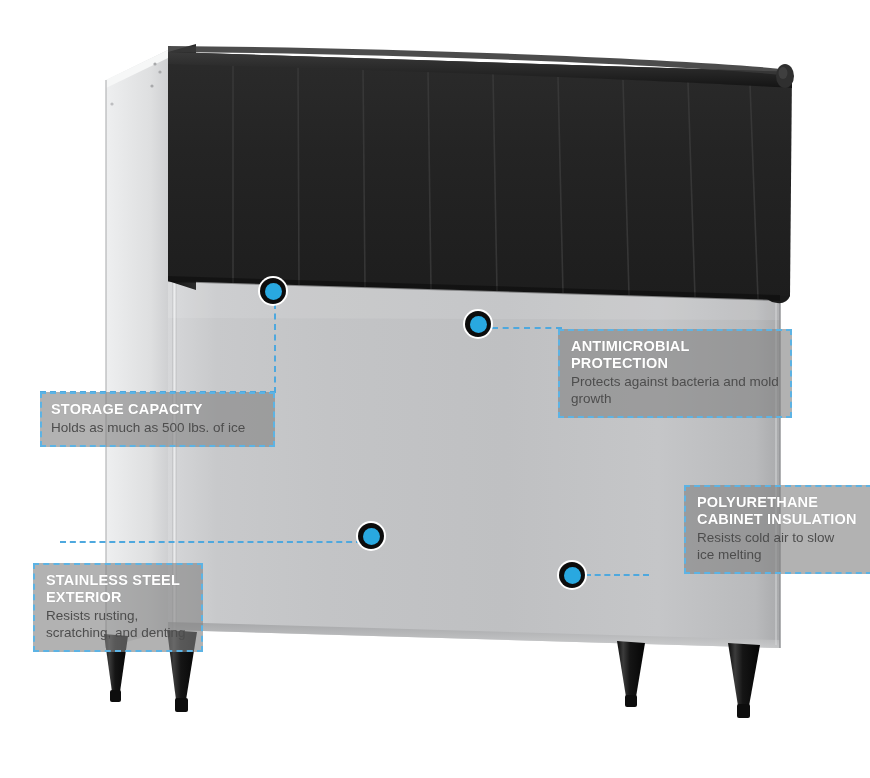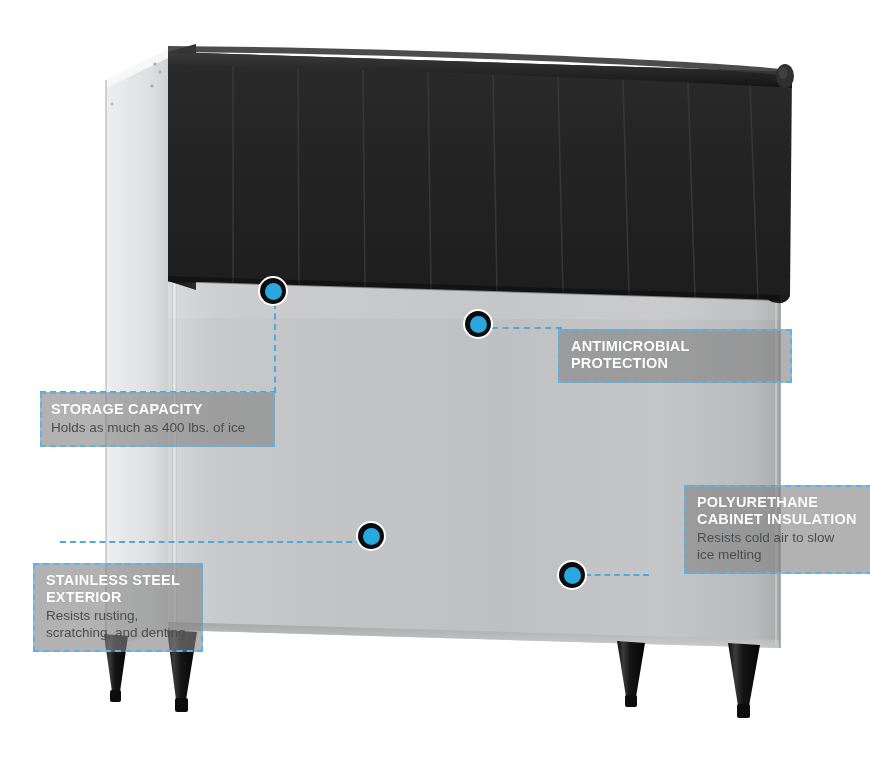--- a/index.html
+++ b/index.html
@@ -220,25 +220,26 @@
   <div class="connector h" style="left:40px; top:391px; width:236px;"></div>
 
   <div class="connector h" style="left:492px; top:327px; width:70px;"></div>
 
   <div class="connector h" style="left:60px; top:541px; width:302px;"></div>
 
   <div class="connector h" style="left:585px; top:574px; width:64px;"></div>
 
   <div class="callout" style="left:40px; top:392px; width:235px;padding-left:9px;">
     <div class="c-title">STORAGE CAPACITY</div>
-    <div class="c-sub">Holds as much as 400 lbs. of ice</div>
+    <div class="c-sub">Holds as much as 500 lbs. of ice</div>
   </div>
 
   <div class="callout" style="left:558px; top:329px; width:234px;">
     <div class="c-title">ANTIMICROBIAL PROTECTION</div>
+    <div class="c-sub">Protects against bacteria and mold growth</div>
   </div>
 
   <div class="callout" style="left:33px; top:563px; width:170px;">
     <div class="c-title">STAINLESS STEEL
 EXTERIOR</div>
     <div class="c-sub">Resists rusting,
 scratching, and denting</div>
   </div>
 
   <div class="callout" style="left:684px; top:485px; width:198px;">

